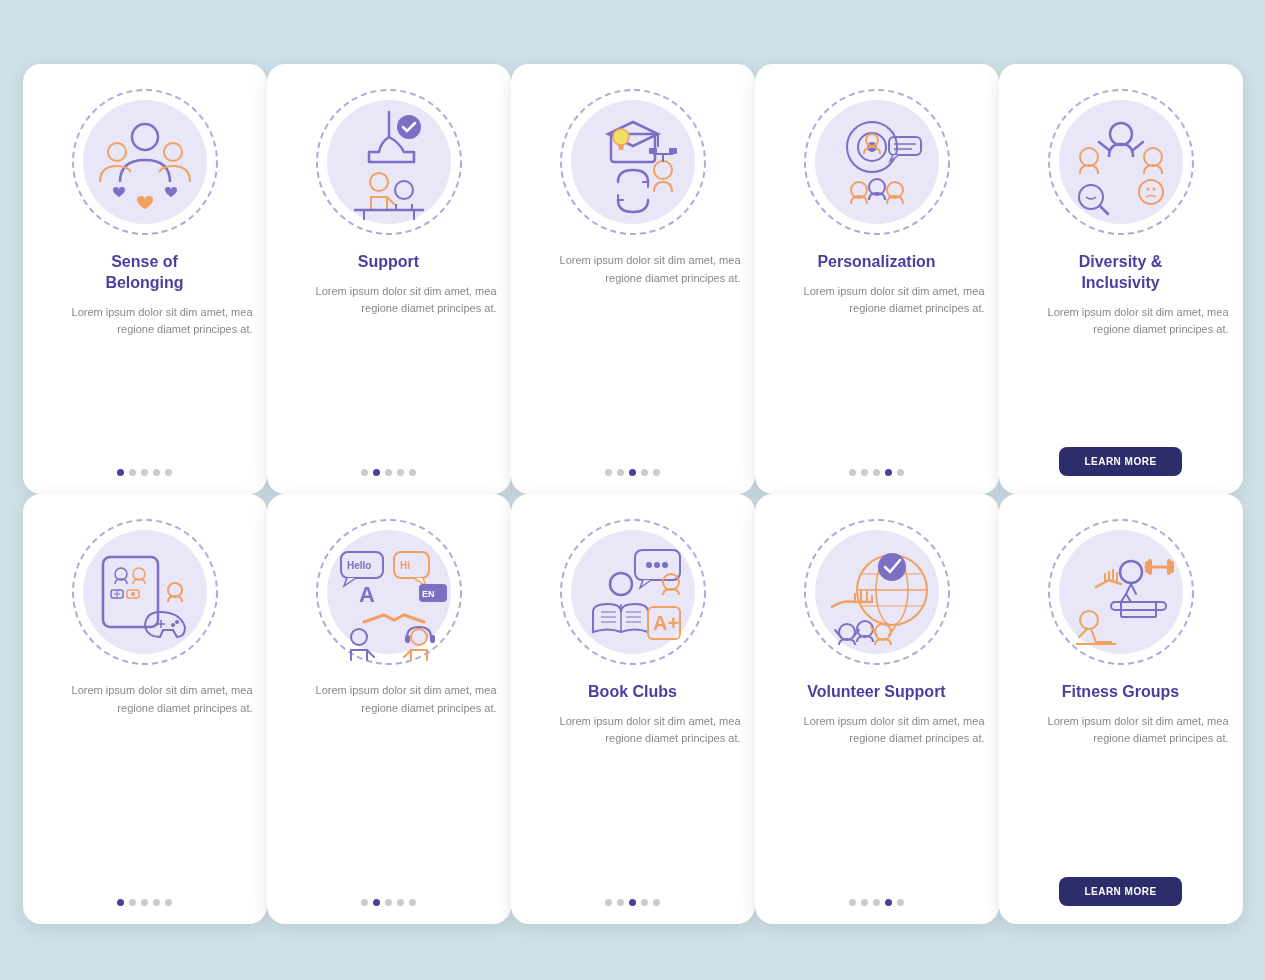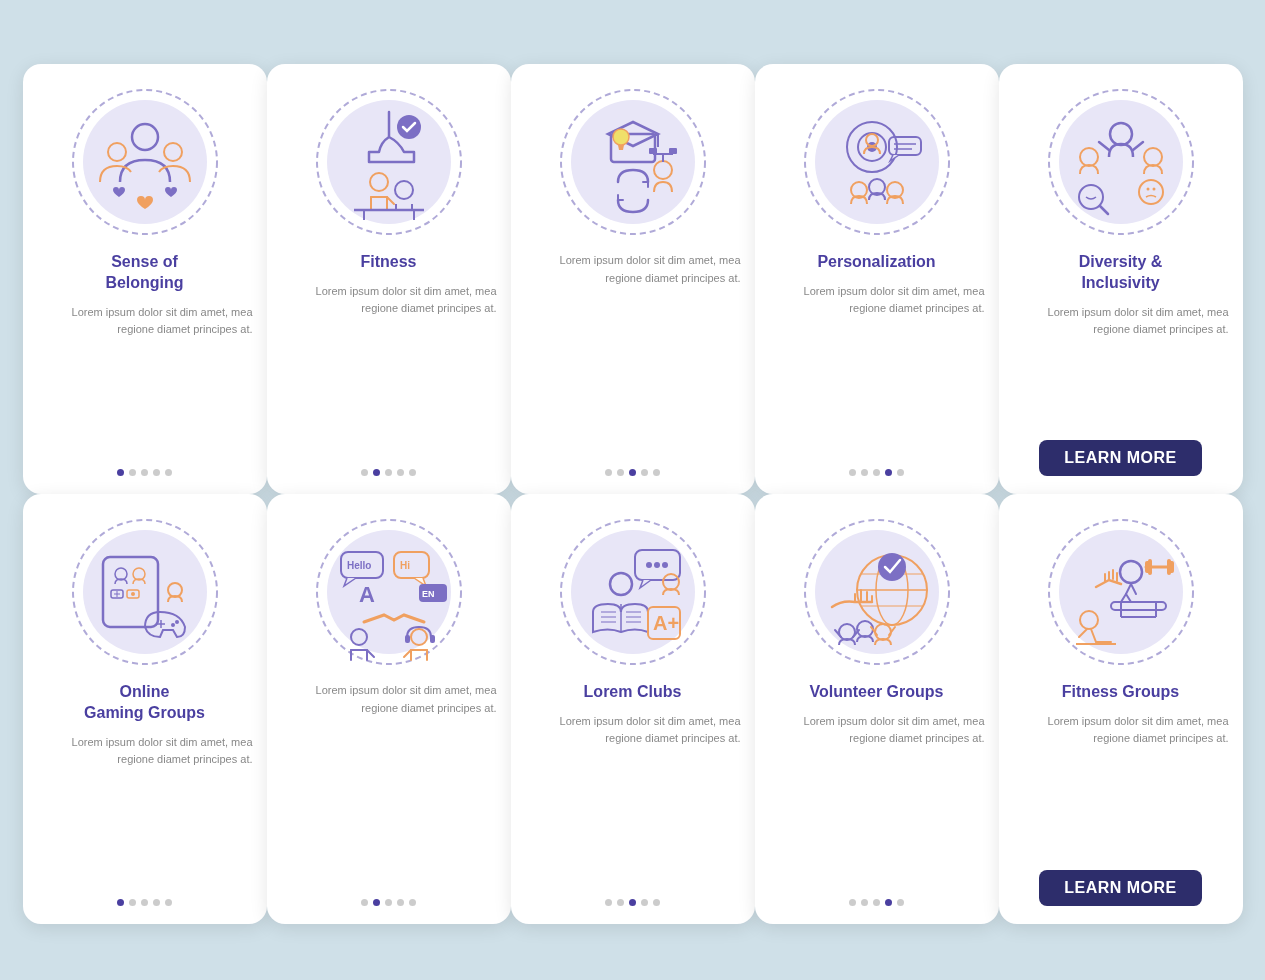--- a/index.html
+++ b/index.html
@@ -73,21 +73,21 @@
     .dot.active {
       background: #4a3fa0;
     }
     .learn-btn {
       margin-top: 14px;
       background: #2d2d6b;
       color: #fff;
       border: none;
       border-radius: 8px;
       padding: 9px 25px;
-      font-size: 16px;
+      font-size: 10px;
       font-weight: 600;
       cursor: pointer;
       letter-spacing: 0.5px;
       text-transform: uppercase;
     }
     
     .circle-bg {
       fill: #e8e6f7;
     }
     .dashed-circle {
@@ -145,21 +145,21 @@
       <circle cx="70" cy="100" r="9" fill="none" stroke="#f0a060" stroke-width="2"></circle>
       <path d="M62 115 L62 128 M78 115 L78 128" fill="none" stroke="#f0a060" stroke-width="2" stroke-linecap="round"></path>
       <path d="M62 115 L78 115 L85 122" fill="none" stroke="#f0a060" stroke-width="2" stroke-linecap="round"></path>
 
       <path d="M45 128 L115 128" fill="none" stroke="#7c6fc4" stroke-width="2.5"></path>
       <path d="M55 128 L55 138 M105 128 L105 138" fill="none" stroke="#7c6fc4" stroke-width="2"></path>
       <circle cx="95" cy="108" r="9" fill="none" stroke="#7c6fc4" stroke-width="2"></circle>
       <path d="M87 122 L87 128 L103 128 L103 122" fill="none" stroke="#7c6fc4" stroke-width="2"></path>
     </svg>
     </div>
-    <div class="card-title">Fitness</div>
+    <div class="card-title">Support</div>
     <div class="card-body">Lorem ipsum dolor sit dim amet, mea regione diamet principes at.</div>
     <div class="dots">
         <div class="dot"></div>
         <div class="dot active"></div>
         <div class="dot"></div>
         <div class="dot"></div>
         <div class="dot"></div>
       </div>
   </div>
     <div class="card">
@@ -292,21 +292,20 @@
       <path d="M80 115 Q80 100 95 100 Q115 100 120 115 Q120 125 112 125 L108 118 L98 118 L95 125 Q83 125 80 115Z" fill="none" stroke="#7c6fc4" stroke-width="2"></path>
       <line x1="96" y1="108" x2="96" y2="116" stroke="#7c6fc4" stroke-width="1.5"></line>
       <line x1="92" y1="112" x2="100" y2="112" stroke="#7c6fc4" stroke-width="1.5"></line>
       <circle cx="112" cy="110" r="2" fill="#7c6fc4"></circle>
       <circle cx="108" cy="113" r="2" fill="#7c6fc4"></circle>
 
       <circle cx="110" cy="78" r="7" fill="none" stroke="#f0a060" stroke-width="2"></circle>
       <path d="M103 90 Q103 84 110 84 Q117 84 117 90" fill="none" stroke="#f0a060" stroke-width="2"></path>
     </svg>
     </div>
-    <div class="card-title">Online<br>Gaming Groups</div>
     <div class="card-body">Lorem ipsum dolor sit dim amet, mea regione diamet principes at.</div>
     <div class="dots">
         <div class="dot active"></div>
         <div class="dot"></div>
         <div class="dot"></div>
         <div class="dot"></div>
         <div class="dot"></div>
       </div>
   </div>
     <div class="card">
@@ -375,21 +374,21 @@
       <line x1="73" y1="105" x2="88" y2="105" stroke="#7c6fc4" stroke-width="1"></line>
       <line x1="73" y1="110" x2="88" y2="110" stroke="#7c6fc4" stroke-width="1"></line>
 
       <rect x="95" y="95" width="32" height="32" rx="5" fill="none" stroke="#f0a060" stroke-width="2"></rect>
       <text x="100" y="118" font-family="Arial" font-size="20" fill="#f0a060" font-weight="bold">A+</text>
 
       <circle cx="118" cy="70" r="8" fill="none" stroke="#f0a060" stroke-width="2"></circle>
       <path d="M110 83 Q110 77 118 77 Q126 77 126 83" fill="none" stroke="#f0a060" stroke-width="2"></path>
     </svg>
     </div>
-    <div class="card-title">Lorem Clubs</div>
+    <div class="card-title">Book Clubs</div>
     <div class="card-body">Lorem ipsum dolor sit dim amet, mea regione diamet principes at.</div>
     <div class="dots">
         <div class="dot"></div>
         <div class="dot"></div>
         <div class="dot active"></div>
         <div class="dot"></div>
         <div class="dot"></div>
       </div>
   </div>
     <div class="card">
@@ -417,21 +416,21 @@
       <path d="M60 130 Q60 124 68 124 Q76 124 76 130" fill="none" stroke="#7c6fc4" stroke-width="2"></path>
       <circle cx="86" cy="120" r="8" fill="none" stroke="#f0a060" stroke-width="2"></circle>
       <path d="M78 133 Q78 127 86 127 Q94 127 94 133" fill="none" stroke="#f0a060" stroke-width="2"></path>
 
       <line x1="44" y1="125" x2="38" y2="118" stroke="#7c6fc4" stroke-width="2" stroke-linecap="round"></line>
       <line x1="56" y1="125" x2="62" y2="118" stroke="#7c6fc4" stroke-width="2" stroke-linecap="round"></line>
       <line x1="80" y1="123" x2="74" y2="115" stroke="#f0a060" stroke-width="2" stroke-linecap="round"></line>
       <line x1="92" y1="123" x2="98" y2="115" stroke="#f0a060" stroke-width="2" stroke-linecap="round"></line>
     </svg>
     </div>
-    <div class="card-title">Volunteer Groups</div>
+    <div class="card-title">Volunteer Support</div>
     <div class="card-body">Lorem ipsum dolor sit dim amet, mea regione diamet principes at.</div>
     <div class="dots">
         <div class="dot"></div>
         <div class="dot"></div>
         <div class="dot"></div>
         <div class="dot active"></div>
         <div class="dot"></div>
       </div>
   </div>
     <div class="card">

